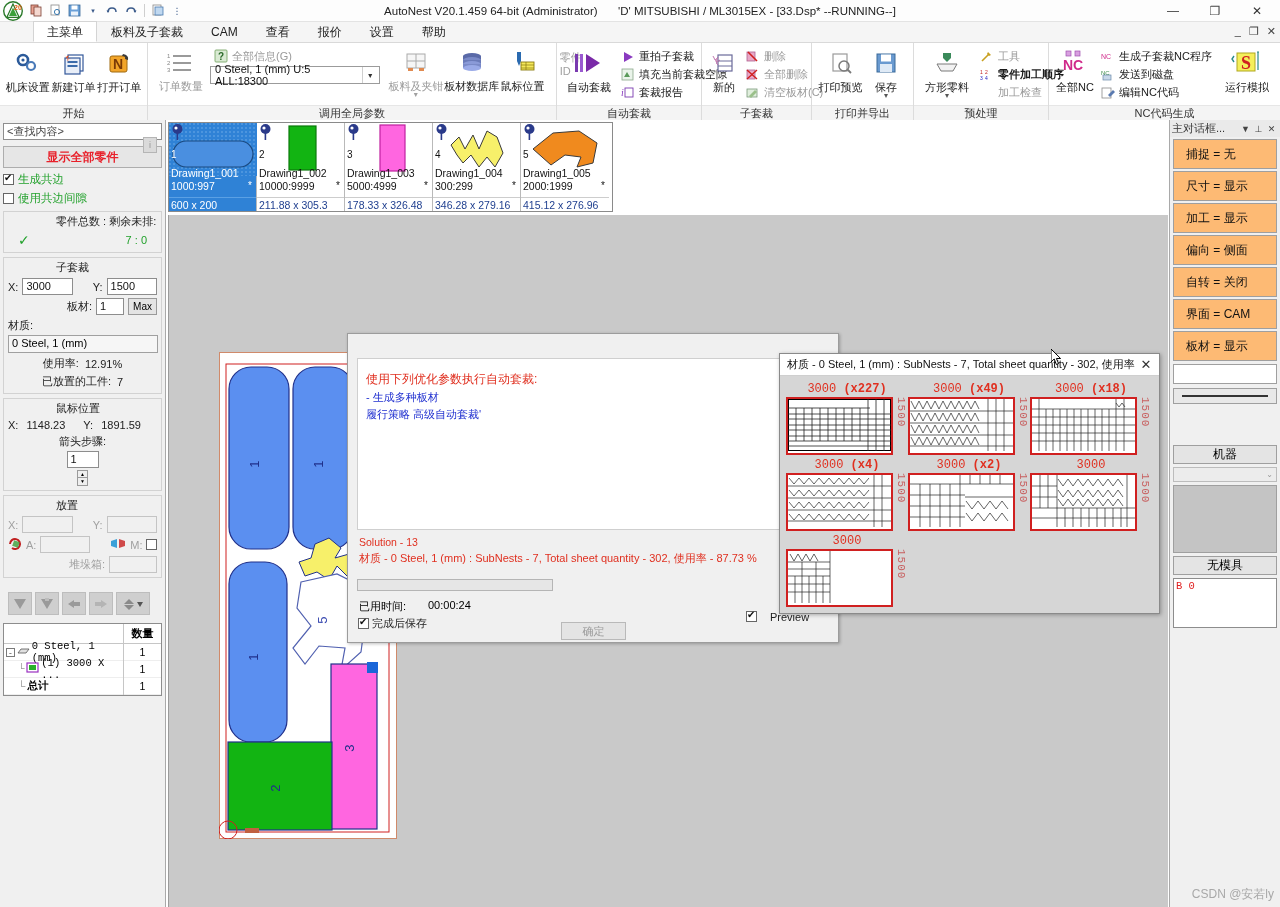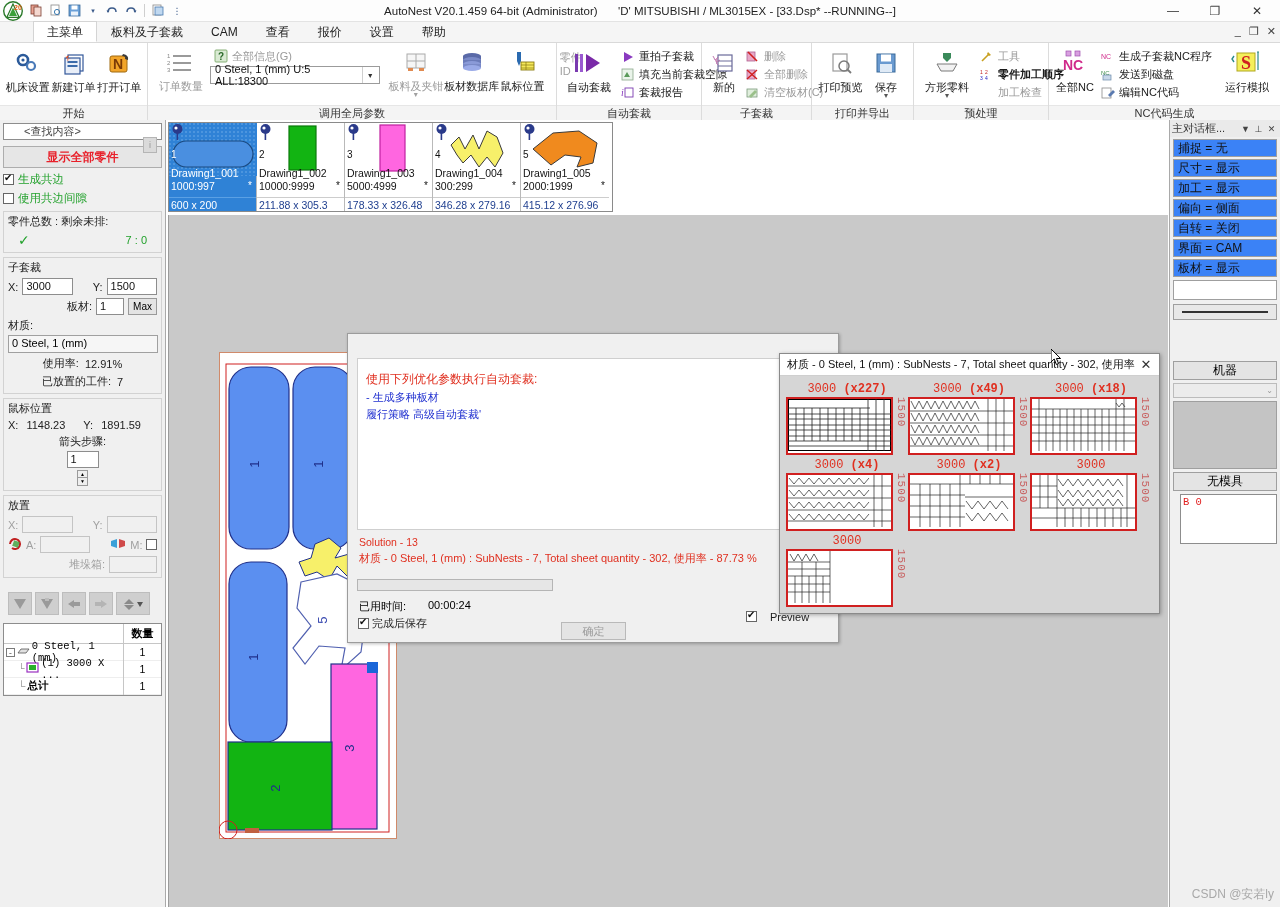--- a/index.html
+++ b/index.html
@@ -81,34 +81,34 @@
   }
   .combo .arrow { margin-left:auto; width:15px; height:16px; border-left:1px solid #cfcfcf;
     display:flex; align-items:center; justify-content:center; font-size:7px; color:#333;}
 
   
   .leftpanel {
     position:absolute; left:0; top:120px; width:166px; height:787px;
     background:#f0f0f0; border-right:1px solid #a9a9a9; padding:3px;
   }
   .searchbox { width:159px; height:17px; border:1px solid #8d8d8d; background:#fff;
-    font-size:11px; color:#444; padding:0 20px; line-height:15px; }
+    font-size:11px; color:#444; padding:0 3px; line-height:15px; }
   .showall {
     margin-top:6px; width:159px; height:22px; background:#e6e6e6; border:1px solid #adadad;
     color:#e8202a; font-weight:bold; font-size:12px; display:flex; align-items:center;
     justify-content:center;
   }
   .chkrow { display:flex; align-items:center; gap:4px; height:16px; margin-top:3px; }
   .cbox { width:11px; height:11px; border:1px solid #666; background:#fff; position:relative; }
   .cbox.on::after { content:"✔"; position:absolute; left:0px; top:-3px; font-size:10px; color:#111; }
   .grn { color:#21a12b; font-size:11.5px; }
   .infobtn { position:absolute; right:5px; width:14px; height:16px; background:#dadada;
     border:1px solid #b5b5b5; font-size:9px; color:#999; display:flex; align-items:center; justify-content:center;}
   .fieldset { margin-top:4px; border:1px solid #d2d2d2; background:#f0f0f0; padding:2px 4px 4px 4px; position:relative; }
-  .fslegend { font-size:11px; color:#222; }
+  .fslegend { font-size:11px; color:#222;margin-left:48px; }
   .row { display:flex; align-items:center; gap:4px; margin-top:3px; }
   .lab { font-size:11px; color:#222; }
   .lab.dim { color:#a0a0a0; }
   .inp { height:17px; border:1px solid #8d8d8d; background:#fff; font-size:11px;
     padding:0 3px; line-height:15px; color:#111; }
   .inp.dis { background:#f0f0f0; border-color:#c4c4c4; }
   .btn-s { height:17px; min-width:26px; padding:0 4px; border:1px solid #9a9a9a;
     background:#e4e4e4; font-size:10px; display:flex; align-items:center; justify-content:center; }
   .wide-ro { width:159px; height:18px; border:1px solid #a0a0a0; background:#f6f6f6;
     font-size:11px; padding:1px 3px; }
@@ -158,33 +158,33 @@
 
   
   .rightpanel {
     position:absolute; left:1169px; top:120px; width:111px; height:787px;
     background:#f0f0f0; border-left:1px solid #a9a9a9;
   }
   .rp-title { height:17px; display:flex; align-items:center; padding:0 2px;
     font-size:11px; color:#333; background:#eaeaea; }
   .rp-title .t { flex:1; white-space:nowrap; overflow:hidden; }
   .rp-title .ic { width:13px; text-align:center; font-size:9px; color:#444; }
-  .rpitem { margin:2px 3px 0 3px; height:18px; border:1px solid #9f9f9f; background:#3b82f6;
-    display:flex; align-items:center; padding-left:4px; font-size:12px; color:#111; }
+  .rpitem { margin:2px 3px 0 3px; height:30px; border:1px solid #9f9f9f; background:#fdba74;
+    display:flex; align-items:center; padding-left:12px; font-size:12px; color:#111; }
   .rpblank { margin:3px 3px 0 3px; height:20px; border:1px solid #9f9f9f; background:#fff; }
   .rpline { margin:4px 3px 0 3px; height:16px; border:1px solid #9f9f9f; background:#e8e8e8;
     display:flex; align-items:center; justify-content:center; }
   .rpline .l { width:85%; height:2px; background:#333; }
   .rpgap { height:38px; }
   .rpbtn { margin:3px 3px 0 3px; height:19px; border:1px solid #9f9f9f; background:#e4e4e4;
     display:flex; align-items:center; justify-content:center; font-size:12px; }
   .rpdrop { margin:3px 3px 0 3px; height:15px; border:1px solid #bcbcbc; background:#ececec;
     display:flex; align-items:center; justify-content:flex-end; padding-right:3px; font-size:8px; color:#999; }
   .rpbox { margin:3px 3px 0 3px; height:68px; border:1px solid #9f9f9f; background:#c4c4c4; }
-  .rplist { margin:3px 3px 0 10px; height:50px; border:1px solid #8d8d8d; background:#fff;
+  .rplist { margin:3px 3px 0 3px; height:50px; border:1px solid #8d8d8d; background:#fff;
     font-size:10.5px; color:#e02020; padding:1px 2px; font-family:"Liberation Mono",monospace; }
 
   
   .dlg1 {
     position:absolute; left:347px; top:333px; width:492px; height:310px;
     background:#f0f0f0; border:1px solid #9c9c9c; box-shadow:1px 1px 3px rgba(0,0,0,.25);
   }
   .dlg1 .hd { height:20px; font-size:11px; color:#555; padding:4px 0 0 8px; }
   .dlg1 .body { position:absolute; left:9px; top:24px; width:474px; height:172px;
     background:#fff; border:1px solid #cfcfcf; padding:6px 8px; overflow:hidden; }

